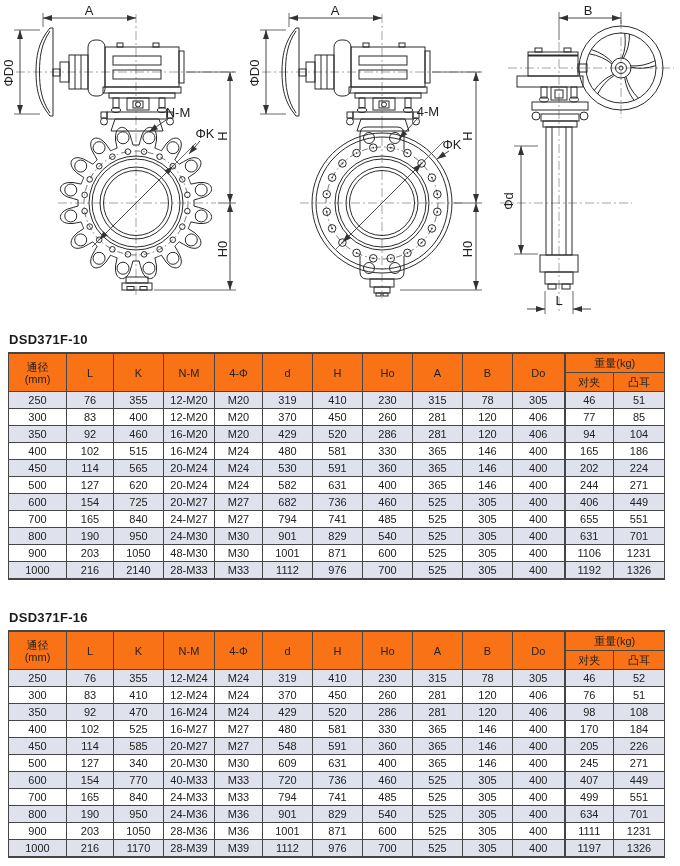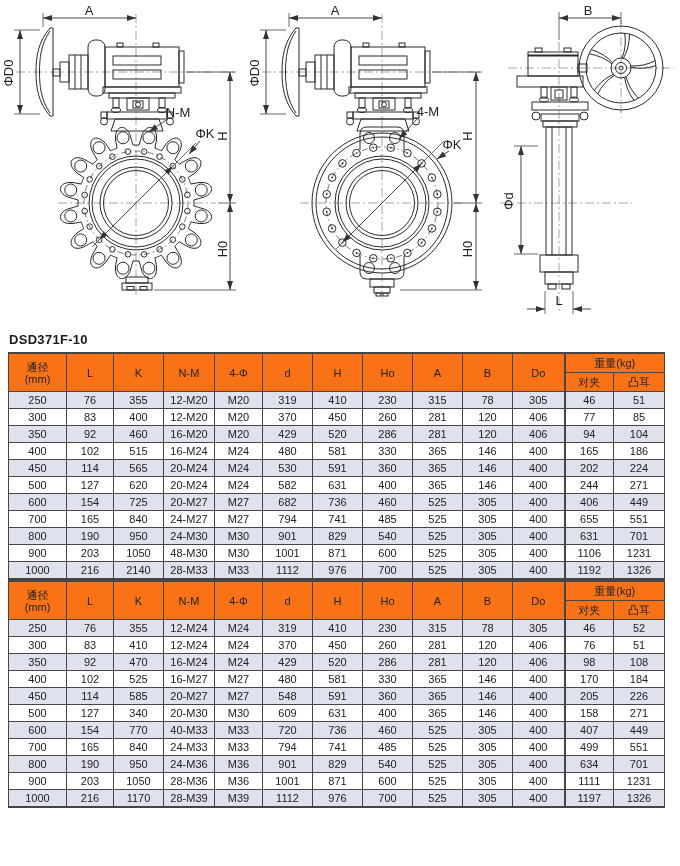--- a/index.html
+++ b/index.html
@@ -508,20 +508,21 @@
           <td>700</td>
           <td>525</td>
           <td>305</td>
           <td>400</td>
           <td class="w-div">1192</td>
           <td>1326</td>
         </tr>
       </tbody>
   </table>
 
+  <div class="tbl-title second">DSD371F-16</div>
   <table class="spec">
     <colgroup>
       <col style="width:58px">
         <col style="width:47px">
         <col style="width:50px">
         <col style="width:51px">
       <col style="width:48px">
         <col style="width:50px">
         <col style="width:50px">
         <col style="width:50px">
@@ -632,21 +633,21 @@
           <td>127</td>
           <td>340</td>
           <td>20-M30</td>
           <td>M30</td>
           <td>609</td>
           <td>631</td>
           <td>400</td>
           <td>365</td>
           <td>146</td>
           <td>400</td>
-          <td class="w-div">158</td>
+          <td class="w-div">245</td>
           <td>271</td>
         </tr>
         <tr>
           <td>600</td>
           <td>154</td>
           <td>770</td>
           <td>40-M33</td>
           <td>M33</td>
           <td>720</td>
           <td>736</td>

